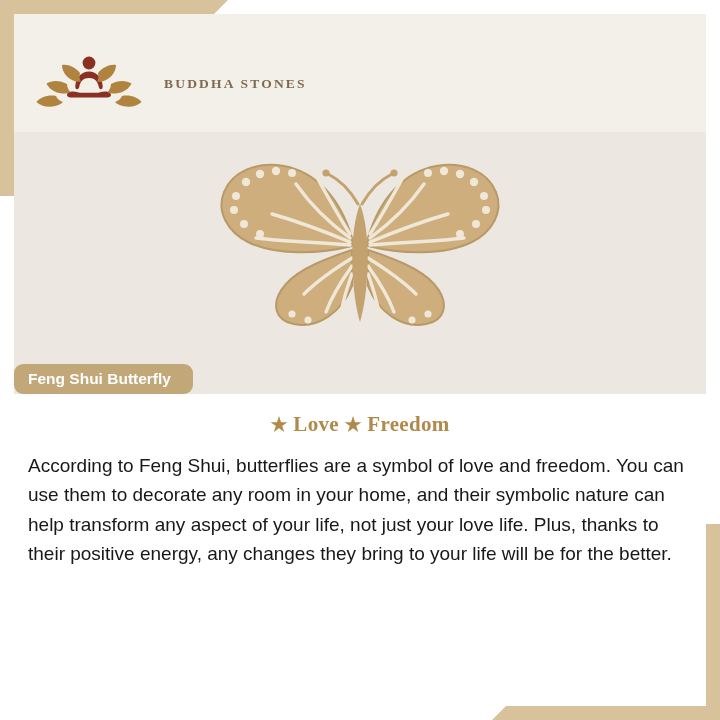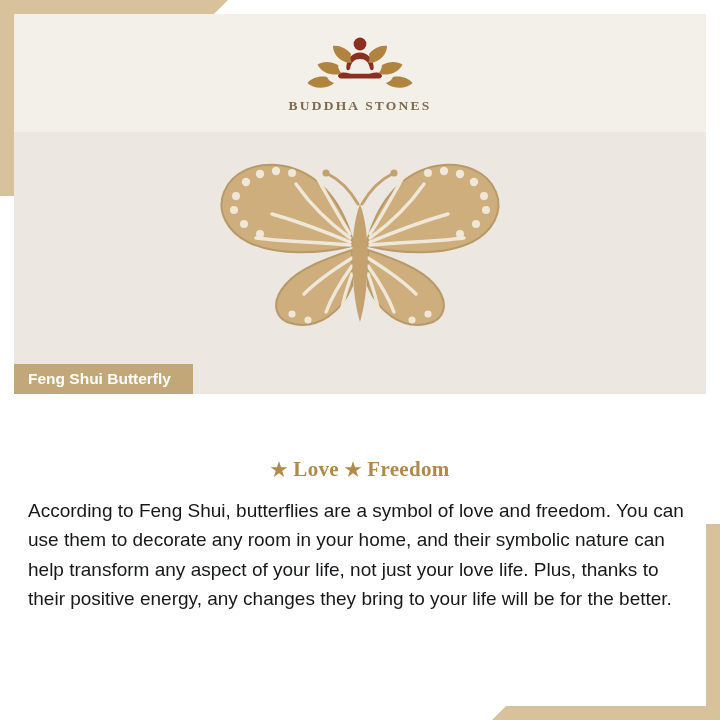--- a/index.html
+++ b/index.html
@@ -89,21 +89,21 @@
     background: #ffffff;
     overflow: hidden;
   }
 
   
   .header {
     position: relative;
     height: 118px;
     background: #f3efe9;
     display: flex;
-    flex-direction: column;
+    flex-direction: row;
     align-items: center;
     justify-content: flex-start;
     padding-top: 18px;
     box-sizing: border-box;
   }
   .logo-mark {
     width: 150px;
     height: 62px;
     display: block;
   }
@@ -167,29 +167,29 @@
     bottom: 0;
     height: 30px;
     padding: 0 22px 0 14px;
     background: #c2a878;
     color: #ffffff;
     font-size: 15.5px;
     font-weight: bold;
     display: flex;
     align-items: center;
     font-family: "Liberation Sans", sans-serif;
+    border-radius: 9px;
   }
 
   
   .body-block {
     position: relative;
     background: #ffffff;
     padding: 18px 8px 0 8px;
     box-sizing: border-box;
-    margin-top: 45px;
   }
   .subtitle {
     text-align: center;
     font-size: 21px;
     font-weight: bold;
     color: #b08a4a;
     font-family: "Liberation Serif", serif;
     letter-spacing: 0.3px;
   }
   .subtitle .star {

